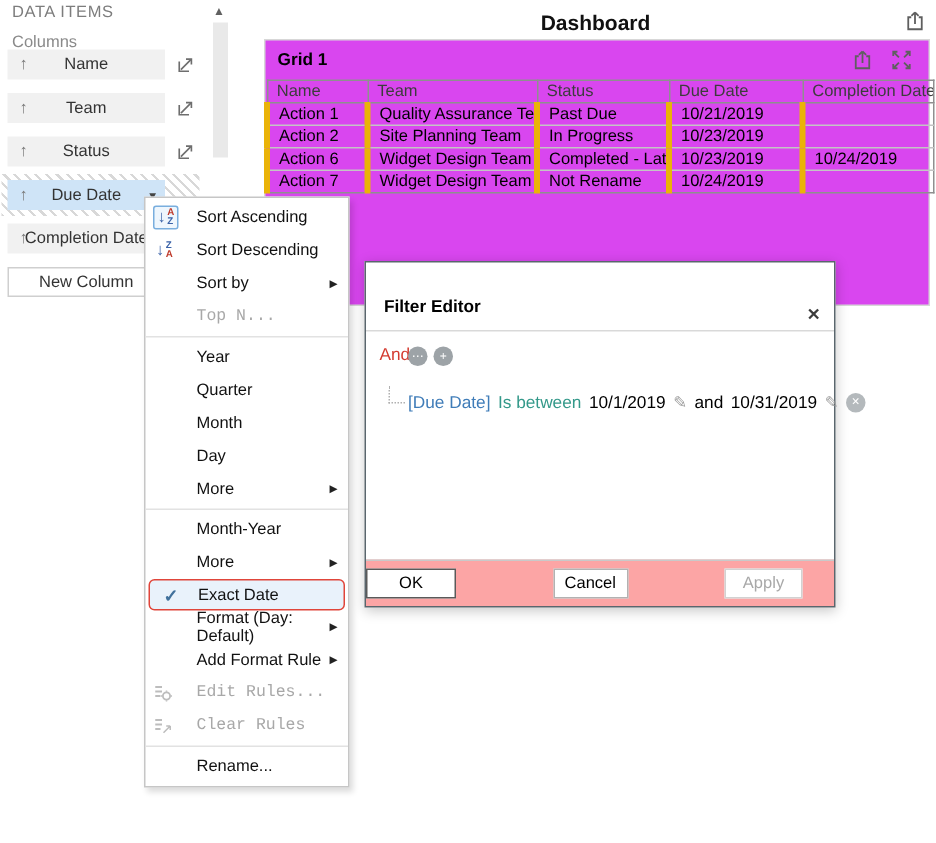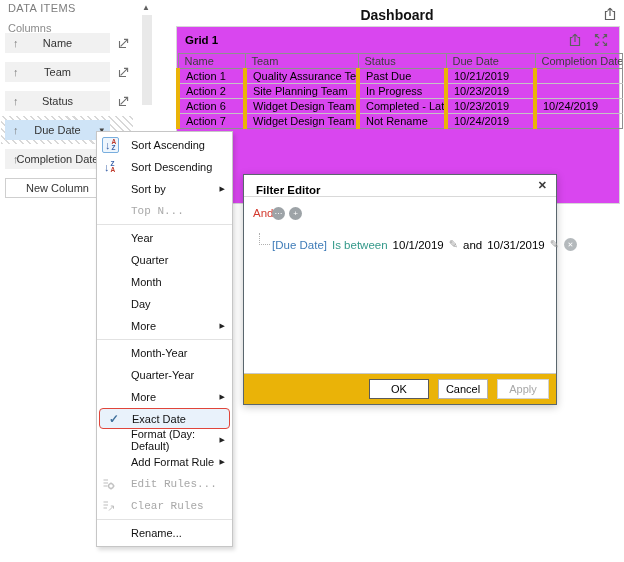--- a/index.html
+++ b/index.html
@@ -56,36 +56,36 @@
         padding:1px 0 1px 6px; height:15px; white-space:nowrap; overflow:hidden; }
   .grid-table th { color:#3c3c3c; border:1px solid #8f8f8f; border-top:1px solid #8f8f8f; }
   .grid-table td { color:#000; border-left:4px solid #eab308; border-right:1px solid #8f8f8f;
         border-bottom:1px solid #c4c4c4; }
   .grid-table tr:last-child td { border-bottom:1px solid #8f8f8f;margin-left:36px; }
 
   
   .dialog { left:243px; top:174px; width:314px; height:231px; background:#fff;
             border:1px solid #5a666d; box-shadow:0 2px 8px rgba(0,0,0,.22); z-index:8; }
   .dlg-title { position:relative; height:22px; border-bottom:1px solid #d9d9d9;
-               display:flex; align-items:flex-end; padding-left:12px;
-               font-size:11.5px; font-weight:bold; }
+               display:flex; align-items:flex-start; padding-left:12px;
+               font-size:11.5px; font-weight:bold;margin-top:24px; }
   .dlg-close { position:absolute; right:9px; top:4px; font-size:11px; color:#3c3c3c; cursor:default; }
   .dlg-body { position:relative; height:176px; font-size:11.5px; }
   .op-and { position:absolute; left:9px; top:10px; color:#d43b30; }
   .circ { position:absolute; width:13px; height:13px; border-radius:50%; background:#9da3a7;
           color:#fff; font-size:8px; display:flex; align-items:center; justify-content:center; line-height:1; }
   .tree { position:absolute; left:15px; top:36px; width:11px; height:12px;
           border-left:1px dotted #b0b0b0; border-bottom:1px dotted #b0b0b0; }
   .cond { position:absolute; left:28px; top:41px; display:flex; align-items:center; gap:5px; white-space:nowrap; }
   .f-field { color:#3f7cb8; } .f-op { color:#34998a; }
   .pencil { color:#9b9b9b; font-size:11px; }
   .circ-rm { position:static; background:#b4b9bc; }
   .dlg-footer { position:absolute; left:0; right:0; bottom:0; height:31px; border-top:1px solid #c9c9c9;
-                display:flex; align-items:center; justify-content:flex-end; gap:9px; padding-right:7px;
-                background:#eab308; }
+                display:flex; align-items:center; justify-content:space-between; gap:9px; padding-right:21px;
+                background:#fca5a5; }
   .btn { height:20px; background:#fff; font-size:11px; display:flex; align-items:center;
          justify-content:center; cursor:default; }
   .btn-ok { width:60px; border:1px solid #5a5a5a; }
   .btn-cancel { width:50px; border:1px solid #b2b2b2; }
   .btn-apply { width:52px; border:1px solid #d2d2d2; color:#a8a8a8; }
 
   svg { display:block; }
 </style>
 </head>
 <body>
@@ -305,23 +305,20 @@
     </div>
   <div class="mi">
     <span>More</span>
     <span class="sub">▶</span>
   </div>
   <div class="msep"></div>
   <div class="mi">
       <span>Month-Year</span>
     </div>
   <div class="mi">
-      <span>Quarter-Year</span>
-    </div>
-  <div class="mi">
     <span>More</span>
     <span class="sub">▶</span>
   </div>
   <div class="mi checked-red">
     <span class="checkmark">✓</span>
     <span>Exact Date</span>
   </div>
   <div class="mi">
     <span>Format (Day: Default)</span>
     <span class="sub">▶</span>

